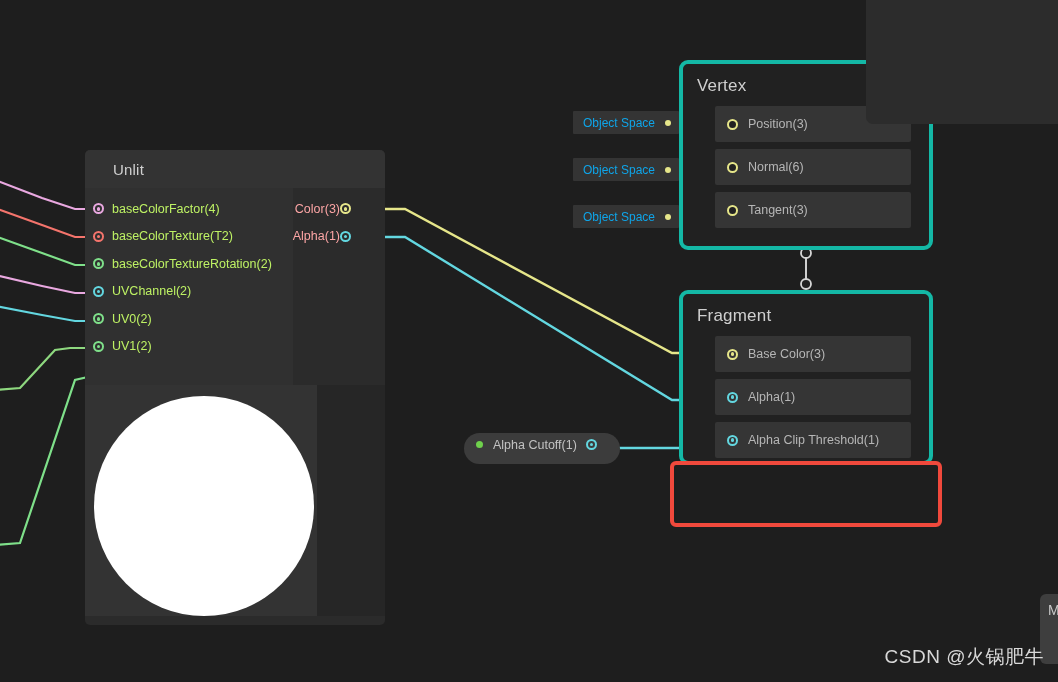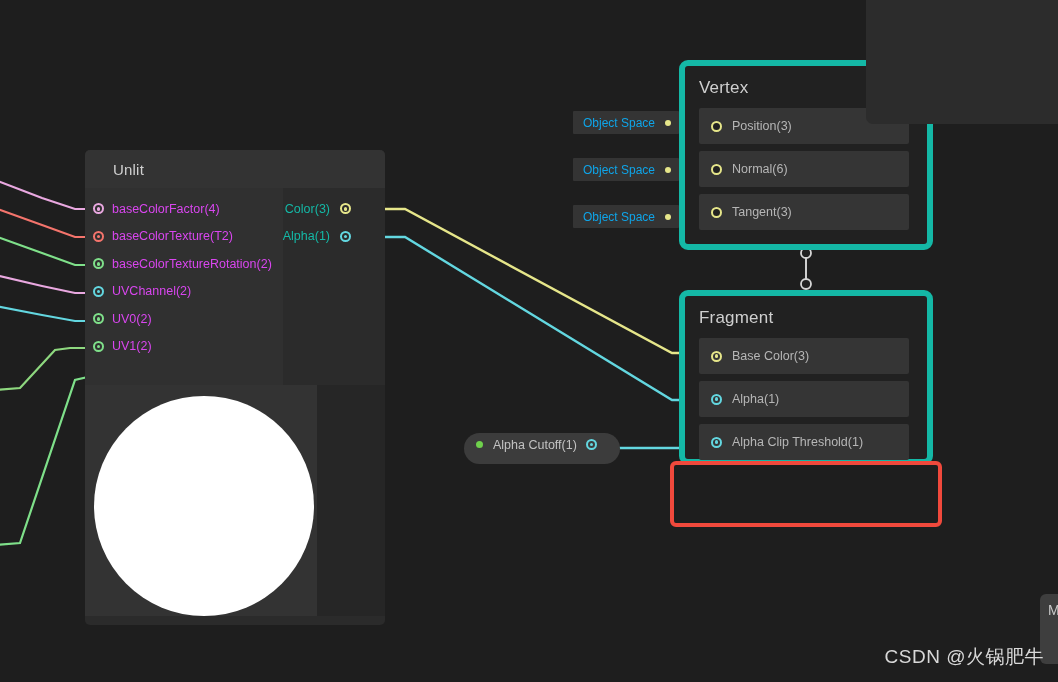--- a/index.html
+++ b/index.html
@@ -74,36 +74,35 @@
     padding-right: 34px;
   }
   .port-row {
     display: flex;
     align-items: center;
     height: 27.5px;
     position: relative;
   }
   .port-row .plabel {
     font-size: 12.5px;
-    color: #d946ef;
+    color: #bef264;
     white-space: nowrap;
   }
   .unlit-inputs .plabel { margin-left: 8px; }
 
   .out-row {
     display: flex;
     align-items: center;
     justify-content: flex-end;
     height: 27.5px;
     position: relative;
   }
   .out-row .plabel {
     font-size: 12.5px;
-    color: #14b8a6;
-    margin-right: 10px;
+    color: #fca5a5;
   }
 
   
   .dot {
     width: 11px; height: 11px;
     border-radius: 50%;
     border: 2px solid;
     position: relative;
     flex: 0 0 auto;
   }
@@ -136,37 +135,37 @@
   .preview-wrap {
     display: flex;
     background: #262626;
     height: 231px;
   }
 
   
   .master {
     position: absolute;
     background: #212121;
-    border: 6px solid #14b8a6;
+    border: 4px solid #14b8a6;
     border-radius: 9px;
   }
   #vertex-node { left: 679px; top: 60px; width: 254px; height: 190px; }
   #fragment-node { left: 679px; top: 290px; width: 254px; height: 175px; }
 
   .master .node-header {
     background: transparent;
     color: #cfcfcf;
     font-size: 17px;
     padding: 12px 0 10px 14px;
   }
 
   .slot {
     position: relative;
     height: 36px;
-    margin: 0 18px 7px 14px;
+    margin: 0 18px 7px 32px;
     background: #353535;
     border-radius: 2px;
     display: flex;
     align-items: center;
   }
   .slot .plabel {
     font-size: 12.5px;
     color: #b6b6b6;
     margin-left: 10px;
   }

